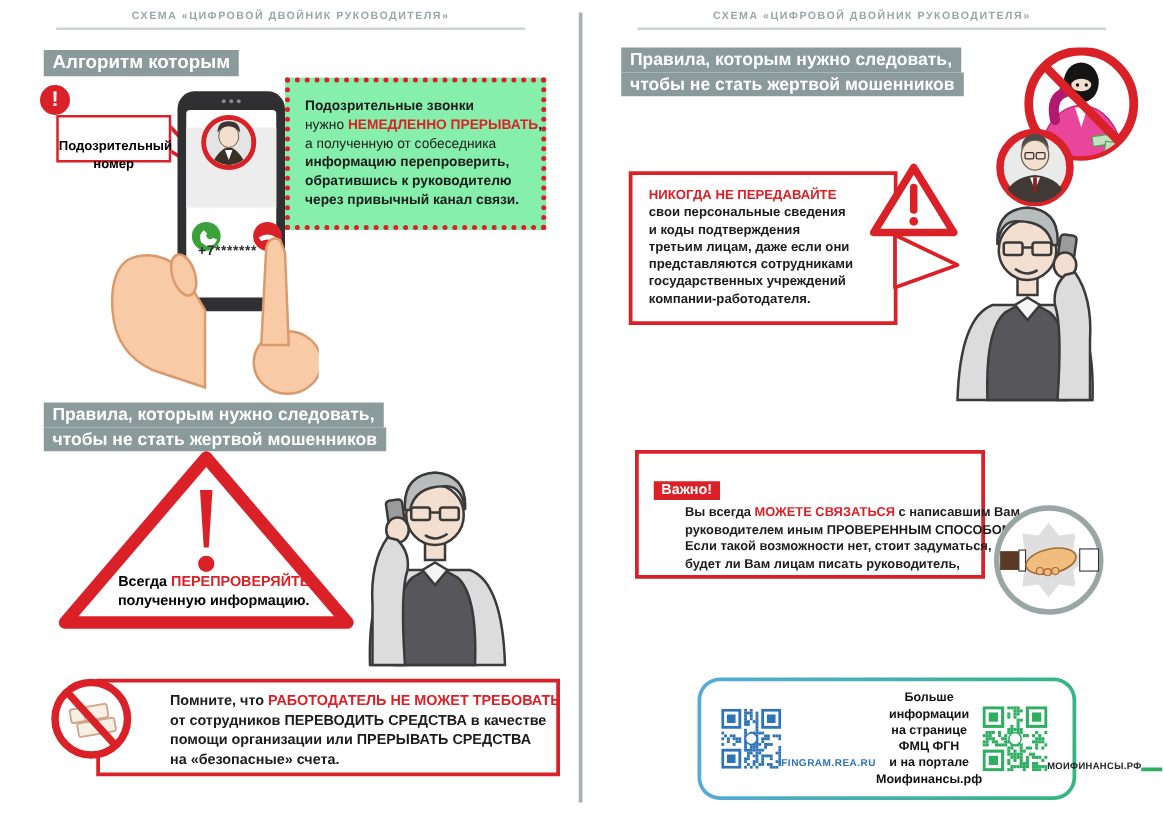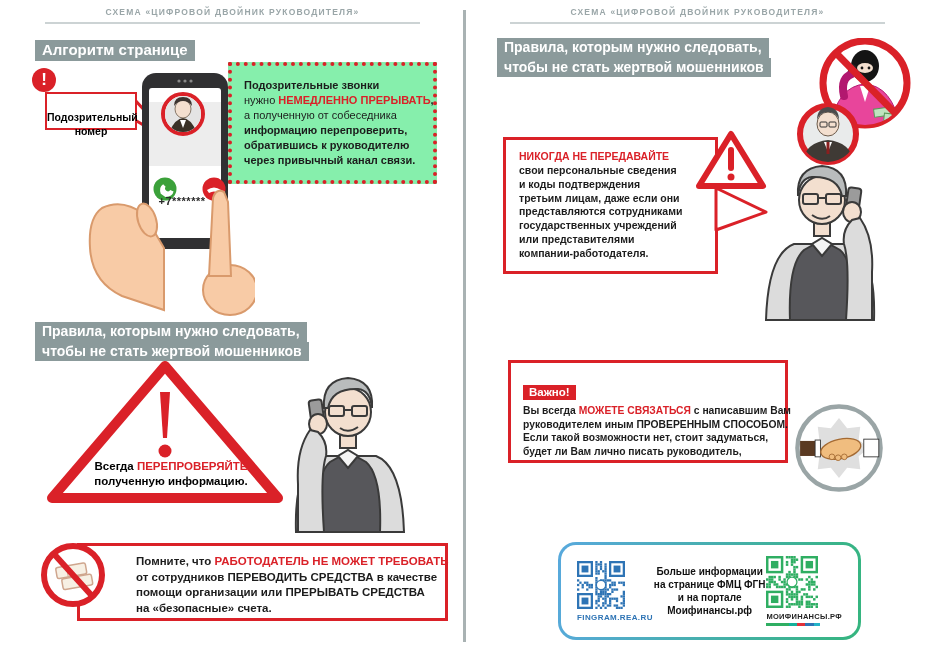--- a/index.html
+++ b/index.html
@@ -34,47 +34,47 @@
     line-height:24px;z-index:4;}
   .phone-number{position:absolute;left:122px;top:195px;width:120px;text-align:center;
     font-size:11px;font-weight:bold;color:#2a2a2a;letter-spacing:.5px;z-index:2;}
   .tri-note{position:absolute;left:85px;top:459px;width:172px;text-align:center;
     font-size:11.5px;font-weight:bold;line-height:1.3;z-index:2;}
   .never-box{left:503px;top:137px;width:215px;padding:10px 13px;z-index:1;}
   .never-box .tl{font-size:10.5px;line-height:1.32;}
   .imp-box{left:508px;top:360px;width:280px;height:103px;padding:7px 12px;}
   .imp-tag{display:inline-block;background:var(--red);color:#fff;font-weight:bold;
     font-size:11.5px;padding:1px 6px 2px;margin-bottom:4px;margin-top:15px;}
-  .imp-box .tl{font-size:10.3px;line-height:1.33;}
+  .imp-box .tl{font-size:10.3px;line-height:1.33;margin-left:25px;}
   .bottom-box{left:77px;top:543px;width:371px;height:78px;padding:8px 8px 8px 56px;}
   .qr-panel{position:absolute;left:558px;top:542px;width:303px;height:98px;border-radius:18px;
     background:linear-gradient(100deg,#58a9dd,#35b57e);padding:3px;}
   .qr-inner{width:100%;height:100%;background:#fff;border-radius:15px;display:flex;
     align-items:center;justify-content:space-between;padding:8px 16px;}
-  .qr-col{display:flex;flex-direction:column;align-items:flex-start;}
+  .qr-col{display:flex;flex-direction:row;align-items:flex-end;}
   .qr-label-blue{font-size:8px;font-weight:bold;color:#2e74b5;letter-spacing:.4px;margin-top:4px;}
   .qr-label-green{font-size:7.5px;font-weight:bold;color:#222;letter-spacing:.3px;margin-top:4px;}
   .qr-stripe{width:54px;height:3px;margin-top:2px;
     background:linear-gradient(90deg,#2fae62 0 42%,#14b09a 42% 58%,#e0303a 58% 72%,#2e74b5 72% 88%,#24b3c7 88% 100%);}
   .qr-info{font-size:10px;font-weight:bold;text-align:center;line-height:1.3;color:#111;}
   svg{display:block;}
   .abs{position:absolute;}
 </style>
 </head>
 <body>
 
 <div id="canvas">
 
   <div class="pgtitle" style="left:45px;">СХЕМА «ЦИФРОВОЙ ДВОЙНИК РУКОВОДИТЕЛЯ»</div>
   <div class="pgtitle" style="left:510px;">СХЕМА «ЦИФРОВОЙ ДВОЙНИК РУКОВОДИТЕЛЯ»</div>
   <div class="rule" style="left:45px;width:375px;"></div>
   <div class="rule" style="left:510px;width:375px;"></div>
   <div class="divider"></div>
 
-  <div class="gray-tag tag-lg abs" style="left:35px;top:40px;">Алгоритм странице</div>
+  <div class="gray-tag tag-lg abs" style="left:35px;top:40px;">Алгоритм которым</div>
 
   <svg class="abs" style="left:30px;top:62px;" width="225" height="256" viewBox="0 0 225 256">
 
     <polygon points="105,38 145,82 105,58" fill="#fff" stroke="#da2128" stroke-width="3" stroke-linejoin="round"></polygon>
 
     <rect x="112" y="11" width="86" height="176" rx="14" fill="#303032"></rect>
     <rect x="119" y="26" width="72" height="150" rx="3" fill="#ffffff"></rect>
     <circle cx="149" cy="19" r="1.6" fill="#8a8a8a"></circle>
       <circle cx="155" cy="19" r="1.6" fill="#8a8a8a"></circle>
       <circle cx="161" cy="19" r="1.6" fill="#8a8a8a"></circle>
@@ -222,21 +222,20 @@
     </g>
   </svg>
 
   <div class="redbox never-box">
     <div class="tl rd">НИКОГДА НЕ ПЕРЕДАВАЙТЕ</div>
     <div class="tl">свои персональные сведения</div>
     <div class="tl">и коды подтверждения</div>
     <div class="tl">третьим лицам, даже если они</div>
     <div class="tl">представляются сотрудниками</div>
     <div class="tl">государственных учреждений</div>
-    <div class="tl">или представителями</div>
     <div class="tl">компании-работодателя.</div>
   </div>
 
   <svg class="abs" style="left:692px;top:128px;z-index:2;" width="78" height="68" viewBox="0 0 78 68">
     <path d="M39 6 L71 58 L7 58 Z" fill="#ffffff" stroke="#da2128" stroke-width="6" stroke-linejoin="round"></path>
     <line x1="39" y1="22" x2="39" y2="40" stroke="#da2128" stroke-width="6" stroke-linecap="round"></line>
     <circle cx="39" cy="49" r="3.5" fill="#da2128"></circle>
   </svg>
 
   <svg class="abs" style="left:714px;top:186px;z-index:2;" width="56" height="48" viewBox="0 0 56 48">
@@ -261,21 +260,21 @@
       <ellipse cx="50" cy="62" rx="9" ry="10" fill="#f3dfcf"></ellipse>
       <path d="M42 68 Q28 88 30 122 L30 170 L56 170 Q52 112 58 94 Q60 80 50 70 Z" fill="#dcdcdc"></path>
     </g>
   </svg>
 
   <div class="redbox imp-box">
     <div class="imp-tag">Важно!</div>
     <div class="tl"><span>Вы всегда </span><span class="rd">МОЖЕТЕ СВЯЗАТЬСЯ</span><span> с написавшим Вам</span></div>
     <div class="tl">руководителем иным ПРОВЕРЕННЫМ СПОСОБОМ.</div>
     <div class="tl">Если такой возможности нет, стоит задуматься,</div>
-    <div class="tl">будет ли Вам лично писать руководитель,</div>
+    <div class="tl">будет ли Вам лицам писать руководитель,</div>
   </div>
 
   <svg class="abs" style="left:793px;top:402px;z-index:2;" width="92" height="92" viewBox="0 0 104 104">
     <circle cx="52" cy="52" r="47" fill="#ffffff" stroke="#9aa5a6" stroke-width="5"></circle>
     <polygon fill="#dfdfdf" points="86,52 74.2,61.2 76,76 61.2,74.2 52,86 42.8,74.2 28,76 29.8,61.2 18,52 29.8,42.8 28,28 42.8,29.8 52,18 61.2,29.8 76,28 74.2,42.8"></polygon>
     <rect x="8" y="44" width="17" height="17" fill="#5a3a22"></rect>
     <rect x="25" y="43" width="6" height="19" fill="#fff" stroke="#333"></rect>
     <rect x="80" y="42" width="17" height="20" fill="#fff" stroke="#333"></rect>
     <ellipse cx="54" cy="53" rx="23" ry="11" fill="#f0bd7f" stroke="#a46a33" stroke-width="1.5" transform="rotate(-12 54 53)"></ellipse>
     <circle cx="44" cy="62" r="3.2" fill="#f0bd7f" stroke="#a46a33"></circle>

